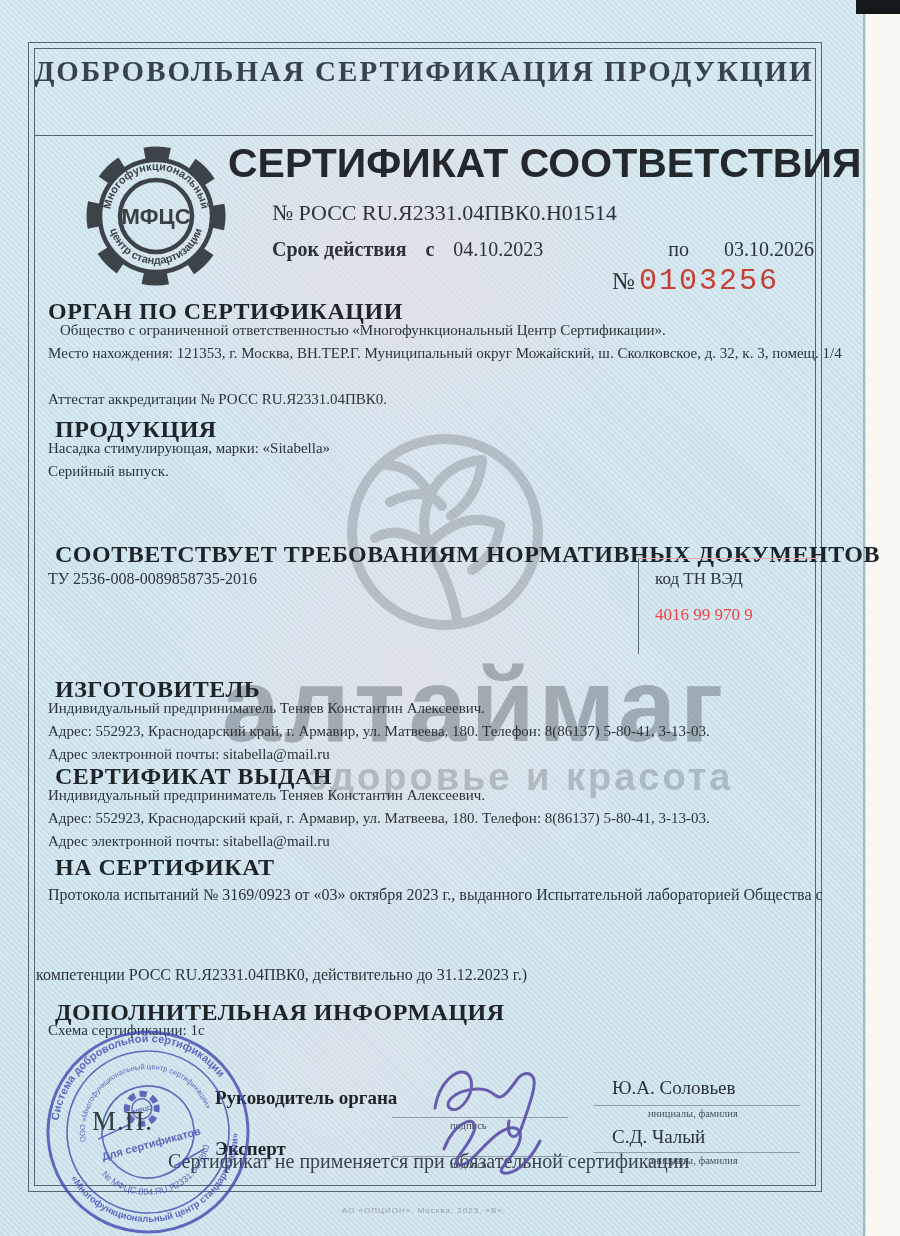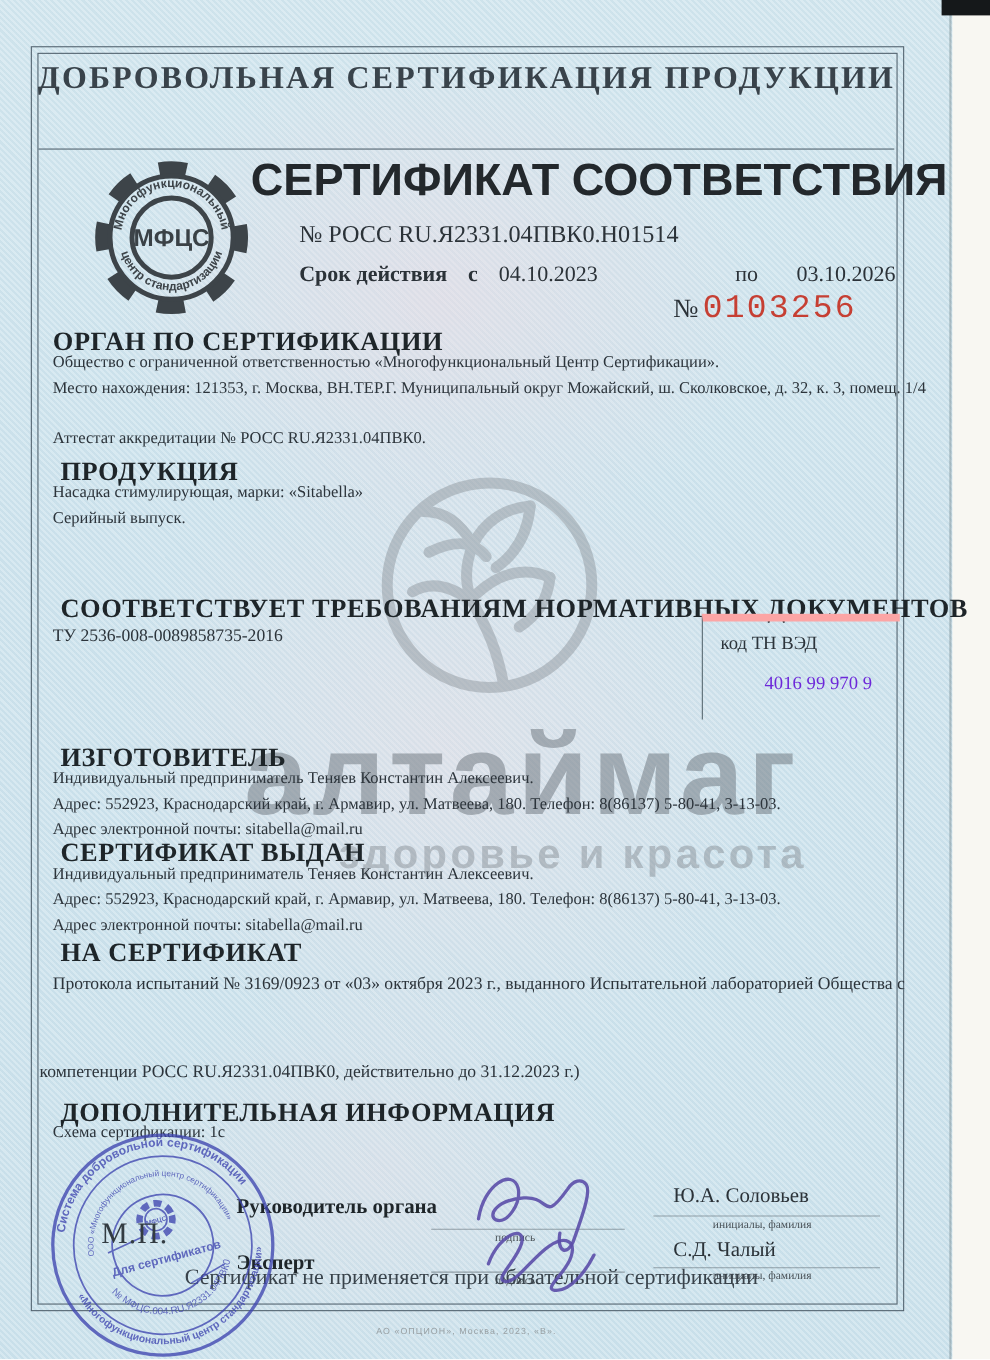--- a/index.html
+++ b/index.html
@@ -48,23 +48,23 @@
 
   
   .h2{position:absolute;font-weight:bold;font-size:24px;letter-spacing:.5px;color:#1e2529;white-space:nowrap;}
   .bl{position:absolute;font-size:15px;color:#2c343b;white-space:nowrap;}
   .bl16{position:absolute;font-size:16px;color:#2c343b;white-space:nowrap;}
 
   .okbox{position:absolute;left:638px;top:433px;width:180px;height:84px;
     border-top:1px solid #5a6a72;border-left:1px solid #5a6a72;padding:10px 0 0 16px;box-sizing:border-box;}
   .okbox div{font-size:17px;color:#2c343b;line-height:25px;white-space:nowrap;}
   .tnbox{position:absolute;left:638px;top:558px;width:180px;height:96px;
-    border-top:7px solid #fca5a5;border-left:1px solid #5a6a72;padding:10px 0 0 16px;box-sizing:border-box;}
+    border-top:1px solid #fca5a5;border-left:1px solid #5a6a72;padding:10px 0 0 16px;box-sizing:border-box;}
   .tnbox .tl{font-size:17px;color:#2c343b;white-space:nowrap;}
-  .tnbox .tv{font-size:17px;color:#6d28d9;margin-top:16px;white-space:nowrap;margin-left:40px;}
+  .tnbox .tv{font-size:17px;color:#ef4444;margin-top:16px;white-space:nowrap;}
 
   
   .role{position:absolute;font-weight:bold;font-size:19px;color:#1e2529;white-space:nowrap;}
   .sname{position:absolute;font-size:19px;color:#2b3238;white-space:nowrap;}
   .sline{position:absolute;height:0;border-top:1px solid rgba(90,100,108,.55);}
   .scap{position:absolute;font-size:10.5px;color:#4a5258;white-space:nowrap;}
   .mp{position:absolute;left:92px;top:1106px;font-size:27px;color:#333c42;letter-spacing:1px;z-index:9;}
   .sig{position:absolute;z-index:8;}
   .stamp{position:absolute;left:26px;top:1010px;z-index:7;opacity:.78;}
 
@@ -131,21 +131,21 @@
     <span class="v-from">04.10.2023</span>
     <span class="v-tolabel">по</span>
     <span class="v-to">03.10.2026</span>
   </div>
   <div class="blank-no">
     <span class="nsign">№</span>
     <span class="digits">0103256</span>
   </div>
 
   <div class="h2" style="left:48px;top:298px;">ОРГАН ПО СЕРТИФИКАЦИИ</div>
-  <div class="bl" style="left:48px;top:322px;text-align:right;">Общество с ограниченной ответственностью «Многофункциональный Центр Сертификации».</div>
+  <div class="bl" style="left:60px;top:322px;text-align:right;">Общество с ограниченной ответственностью «Многофункциональный Центр Сертификации».</div>
   <div class="bl" style="left:48px;top:345px;">Место нахождения: 121353, г. Москва, ВН.ТЕР.Г. Муниципальный округ Можайский, ш. Сколковское, д. 32, к. 3, помещ. 1/4</div>
   <div class="bl" style="left:48px;top:391px;">Аттестат аккредитации № РОСС RU.Я2331.04ПВК0.</div>
 
   <div class="h2" style="left:55px;top:416px;">ПРОДУКЦИЯ</div>
   <div class="bl" style="left:48px;top:440px;">Насадка стимулирующая, марки: «Sitabella»</div>
   <div class="bl" style="left:48px;top:463px;">Серийный выпуск.</div>
 
 
   <div class="h2" style="left:55px;top:541px;">СООТВЕТСТВУЕТ ТРЕБОВАНИЯМ НОРМАТИВНЫХ ДОКУМЕНТОВ</div>
   <div class="bl16" style="left:48px;top:570px;">ТУ 2536-008-0089858735-2016</div>

